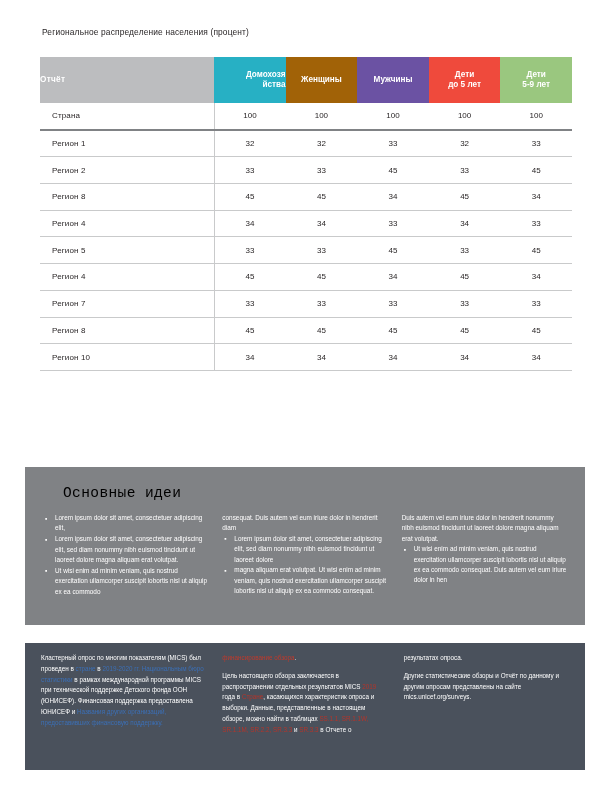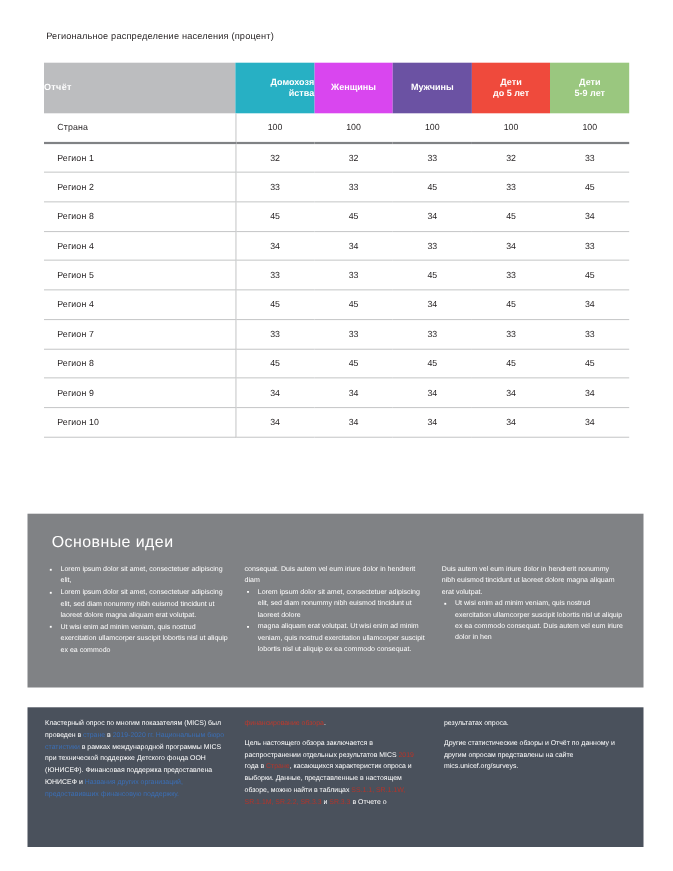--- a/index.html
+++ b/index.html
@@ -50,21 +50,21 @@
   }
   th.h-region {
     background: #bcbdbf;
     text-align: left;
     padding-left: 12px;
     font-weight: normal;
     font-size: 8.6px;
     letter-spacing: 0.3px;
   }
   th.h-house  { background: #27b0c4; text-align: right; }
-  th.h-women  { background: #d946ef; text-align: center; }
+  th.h-women  { background: #a16207; text-align: center; }
   th.h-men    { background: #6b52a3; text-align: center; font-weight: normal; margin-left: 36px; }
   th.h-ch5    { background: #ef4a3c; text-align: center; font-weight: normal; }
   th.h-ch517  { background: #9ac77f; text-align: center; font-weight: normal; }
 
   .hdr-l1 { display: block; }
   .hdr-l2 { display: block; }
 
   .data-table tbody td {
     height: 25.7px;
     font-size: 8px;
@@ -100,22 +100,23 @@
     height: 158px;
     background: #808285;
     color: #ffffff;
     box-sizing: border-box;
     padding: 14px 18px 10px 18px;
   }
   .key-heading {
     font-size: 14.5px;
     font-weight: normal;
     letter-spacing: 0.4px;
-    margin: 4px 0 12px 4px;
-    color: #ffffff;
+    margin: 4px 0 12px 20px;
+    color: #000000;
+    font-family: Liberation Mono, monospace;
   }
   .key-cols {
     display: flex;
     gap: 14px;
     align-items: flex-start;
   }
   .key-col {
     width: 176px;
     font-size: 6.4px;
     line-height: 1.62;
@@ -280,28 +281,20 @@
       </tr>
       <tr>
         <td class="label">Регион 8</td>
         <td class="num">45</td>
         <td class="num">45</td>
         <td class="num">45</td>
         <td class="num">45</td>
         <td class="num">45</td>
       </tr>
       <tr>
-        <td class="label">Регион 9</td>
-        <td class="num">34</td>
-        <td class="num">34</td>
-        <td class="num">34</td>
-        <td class="num">34</td>
-        <td class="num">34</td>
-      </tr>
-      <tr>
         <td class="label">Регион 10</td>
         <td class="num">34</td>
         <td class="num">34</td>
         <td class="num">34</td>
         <td class="num">34</td>
         <td class="num">34</td>
       </tr>
     </tbody>
 </table>
 

